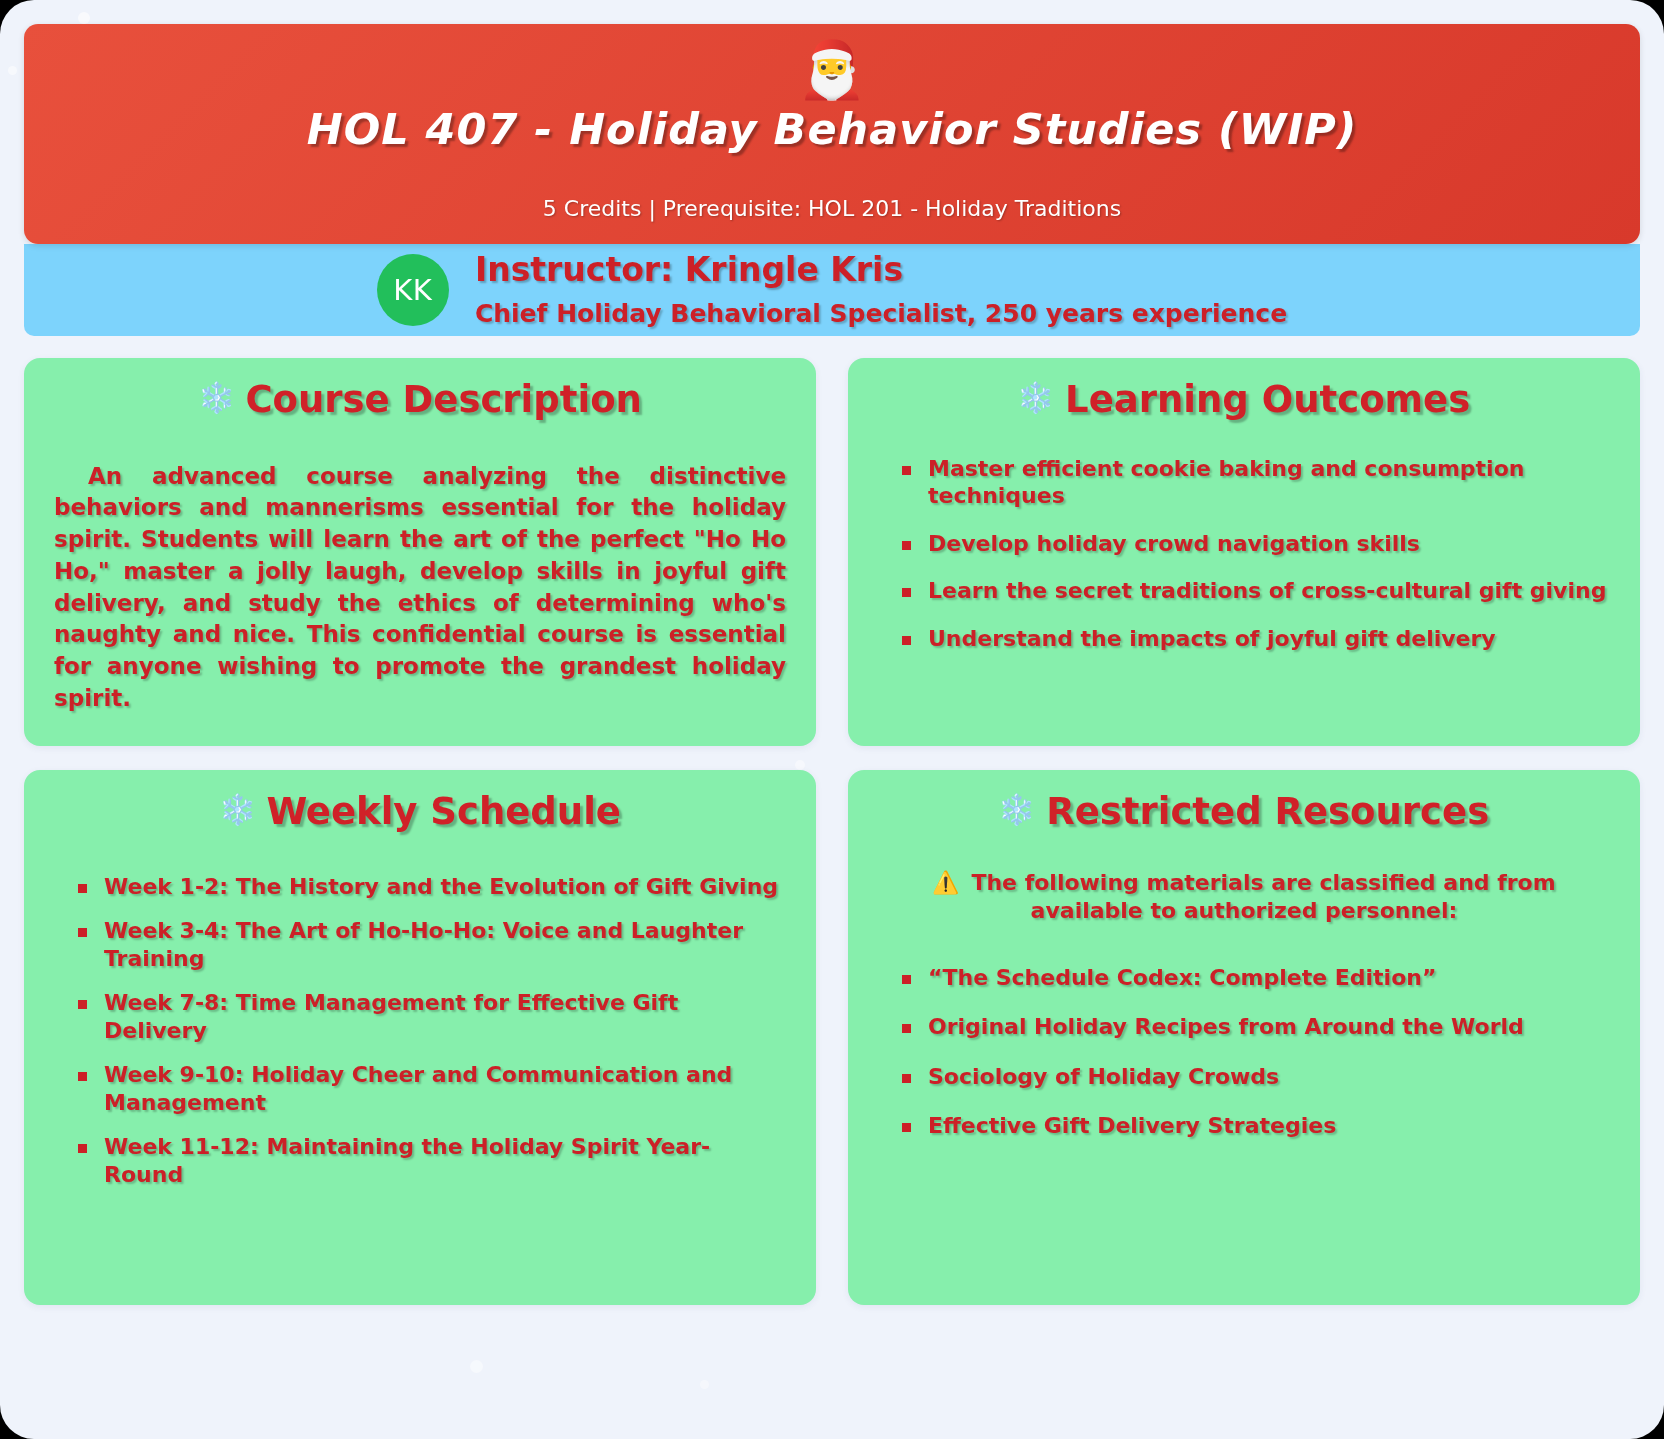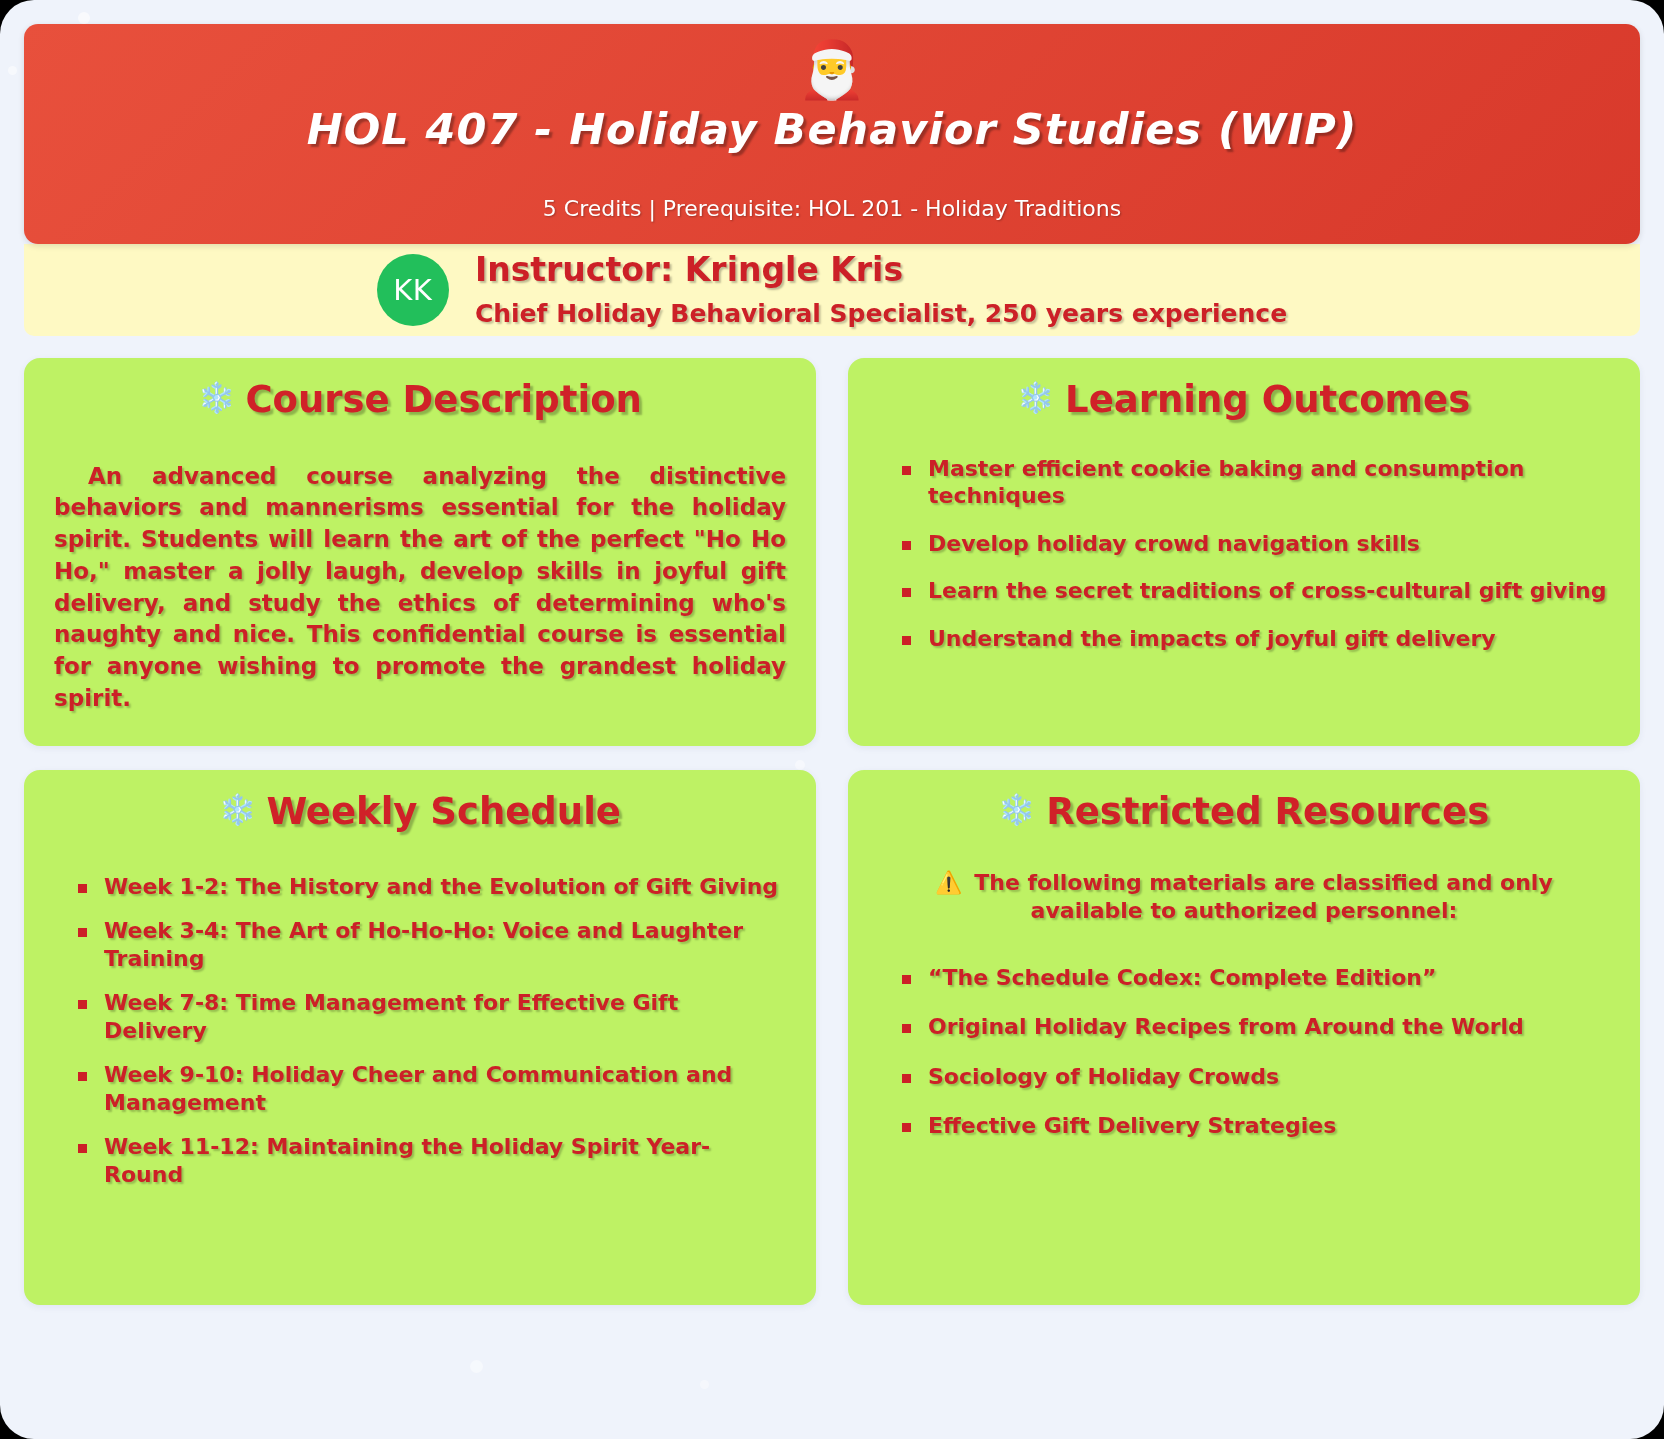--- a/index.html
+++ b/index.html
@@ -79,21 +79,21 @@
   .course-meta {
     font-size: 22px;
     color: #ffffff;
     margin-top: 42px;
     text-shadow: 1px 1px 2px rgba(0,0,0,0.28);
     font-weight: 500;
   }
 
   
   .instructor-bar {
-    background: #fef9c3;
+    background: #7dd3fc;
     border-radius: 0 0 10px 10px;
     display: flex;
     align-items: center;
     justify-content: center;
     gap: 26px;
     height: 92px;
     padding: 0 20px;
     box-sizing: border-box;
   }
   .avatar {
@@ -128,21 +128,21 @@
   }
 
   
   .grid {
     display: grid;
     grid-template-columns: 1fr 1fr;
     gap: 24px 32px;
     margin-top: 22px;
   }
   .card {
-    background: #bef264;
+    background: #86efac;
     border-radius: 16px;
     padding: 22px 30px 30px 30px;
     box-sizing: border-box;
     box-shadow: 0 2px 7px rgba(40,60,110,0.07);
     position: relative;
     overflow: hidden;
   }
   .card.row1 { height: 388px; }
   .card.row2 { height: 535px; }
 
@@ -289,21 +289,21 @@
             <li><span class="wk">Week 9-10:</span><span> Holiday Cheer and Communication and Management</span></li>
             <li><span class="wk">Week 11-12:</span><span> Maintaining the Holiday Spirit Year-Round</span></li>
           </ul>
         </div>
 
         <div class="card row2">
           <div class="card-title">
             <span class="flake">❄️</span><span>Restricted Resources</span>
           </div>
           <div class="warn-note">
-            <span class="warn-ic">⚠️</span><span> The following materials are classified and only available to authorized personnel:</span>
+            <span class="warn-ic">⚠️</span><span> The following materials are classified and from available to authorized personnel:</span>
           </div>
           <ul class="bullets resources">
             <li>“The Schedule Codex: Complete Edition”</li>
             <li>Original Holiday Recipes from Around the World</li>
             <li>Sociology of Holiday Crowds</li>
             <li>Effective Gift Delivery Strategies</li>
           </ul>
         </div>
 
       </div>

